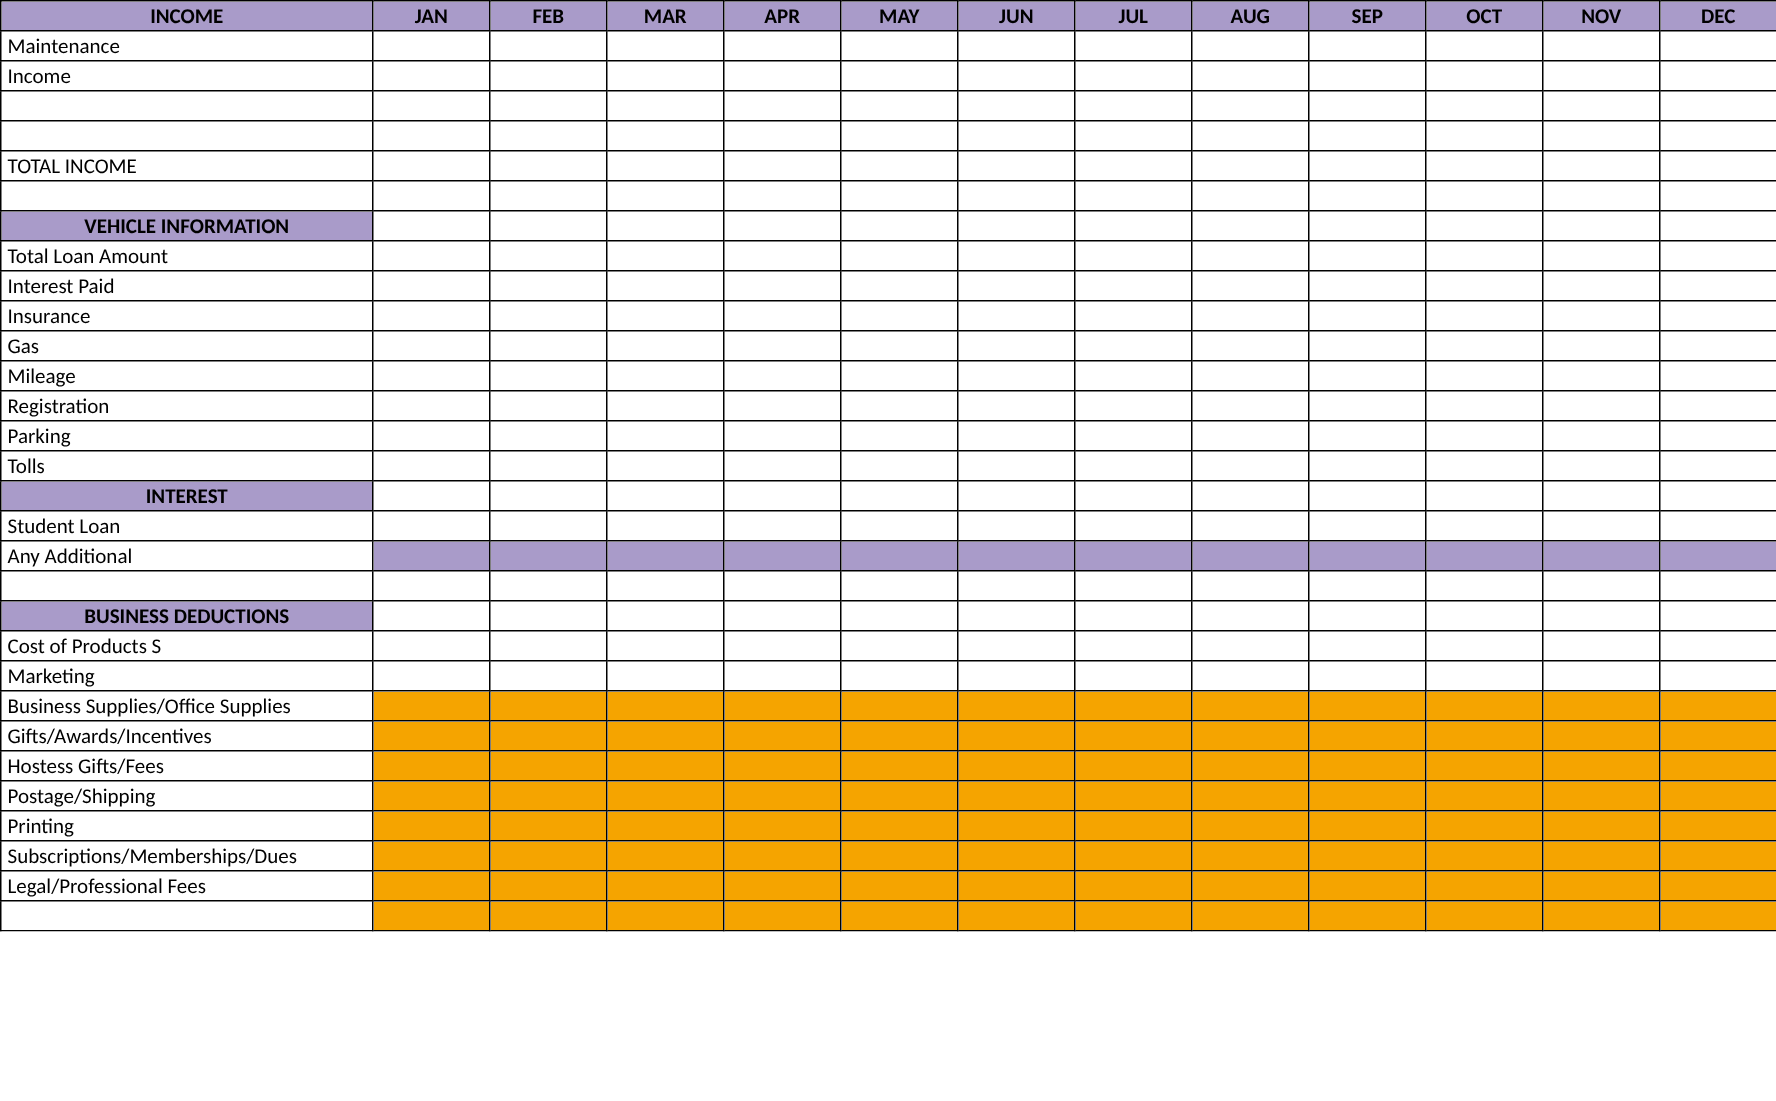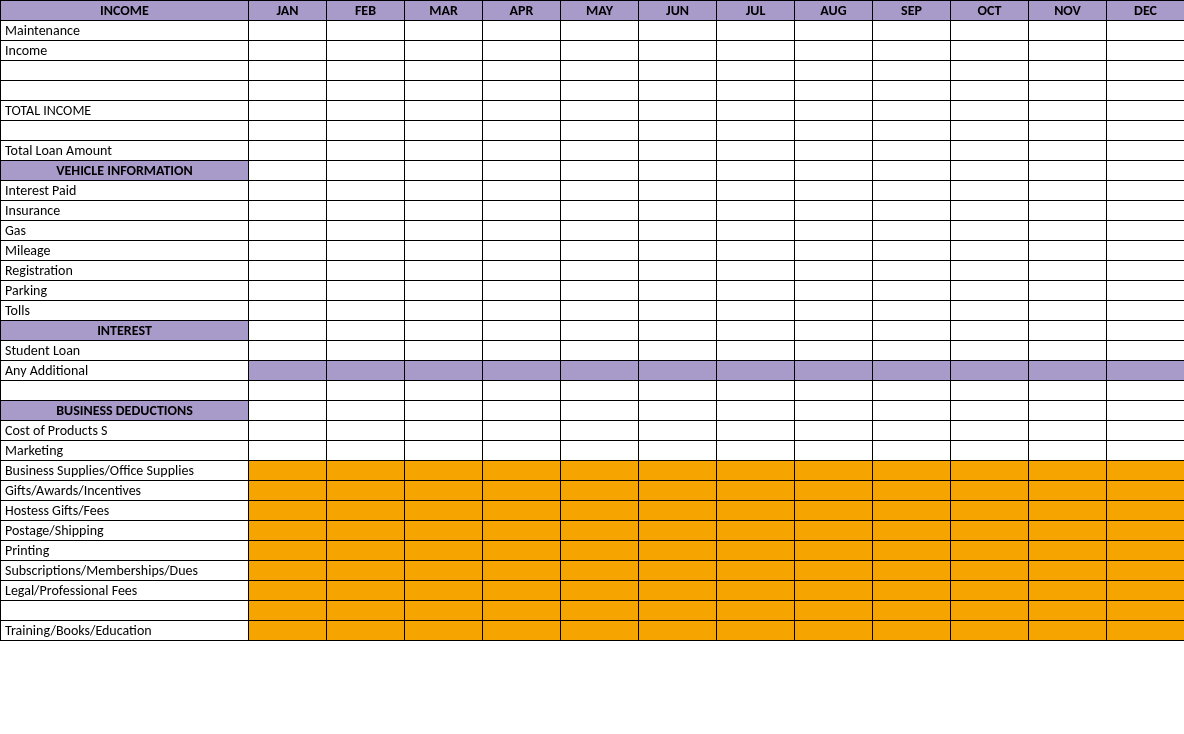--- a/index.html
+++ b/index.html
@@ -161,36 +161,36 @@
         <td class="month-cell"></td>
         <td class="month-cell"></td>
         <td class="month-cell"></td>
         <td class="month-cell"></td>
         <td class="month-cell"></td>
         <td class="month-cell"></td>
         <td class="month-cell"></td>
         <td class="month-cell"></td>
       </tr>
       <tr>
+        <td class="section-header">VEHICLE INFORMATION</td>
+        <td class="month-cell"></td>
+        <td class="month-cell"></td>
+        <td class="month-cell"></td>
+        <td class="month-cell"></td>
+        <td class="month-cell"></td>
+        <td class="month-cell"></td>
+        <td class="month-cell"></td>
+        <td class="month-cell"></td>
+        <td class="month-cell"></td>
+        <td class="month-cell"></td>
+        <td class="month-cell"></td>
+        <td class="month-cell"></td>
+      </tr>
+      <tr>
         <td class="label-cell">Total Loan Amount</td>
-        <td class="month-cell"></td>
-        <td class="month-cell"></td>
-        <td class="month-cell"></td>
-        <td class="month-cell"></td>
-        <td class="month-cell"></td>
-        <td class="month-cell"></td>
-        <td class="month-cell"></td>
-        <td class="month-cell"></td>
-        <td class="month-cell"></td>
-        <td class="month-cell"></td>
-        <td class="month-cell"></td>
-        <td class="month-cell"></td>
-      </tr>
-      <tr>
-        <td class="section-header">VEHICLE INFORMATION</td>
         <td class="month-cell"></td>
         <td class="month-cell"></td>
         <td class="month-cell"></td>
         <td class="month-cell"></td>
         <td class="month-cell"></td>
         <td class="month-cell"></td>
         <td class="month-cell"></td>
         <td class="month-cell"></td>
         <td class="month-cell"></td>
         <td class="month-cell"></td>
@@ -507,35 +507,20 @@
         <td class="month-cell"></td>
         <td class="month-cell"></td>
         <td class="month-cell"></td>
         <td class="month-cell"></td>
         <td class="month-cell"></td>
         <td class="month-cell"></td>
         <td class="month-cell"></td>
       </tr>
       <tr class="orange-row">
         <td class="label-cell"></td>
-        <td class="month-cell"></td>
-        <td class="month-cell"></td>
-        <td class="month-cell"></td>
-        <td class="month-cell"></td>
-        <td class="month-cell"></td>
-        <td class="month-cell"></td>
-        <td class="month-cell"></td>
-        <td class="month-cell"></td>
-        <td class="month-cell"></td>
-        <td class="month-cell"></td>
-        <td class="month-cell"></td>
-        <td class="month-cell"></td>
-      </tr>
-      <tr class="orange-row">
-        <td class="label-cell">Training/Books/Education</td>
         <td class="month-cell"></td>
         <td class="month-cell"></td>
         <td class="month-cell"></td>
         <td class="month-cell"></td>
         <td class="month-cell"></td>
         <td class="month-cell"></td>
         <td class="month-cell"></td>
         <td class="month-cell"></td>
         <td class="month-cell"></td>
         <td class="month-cell"></td>

